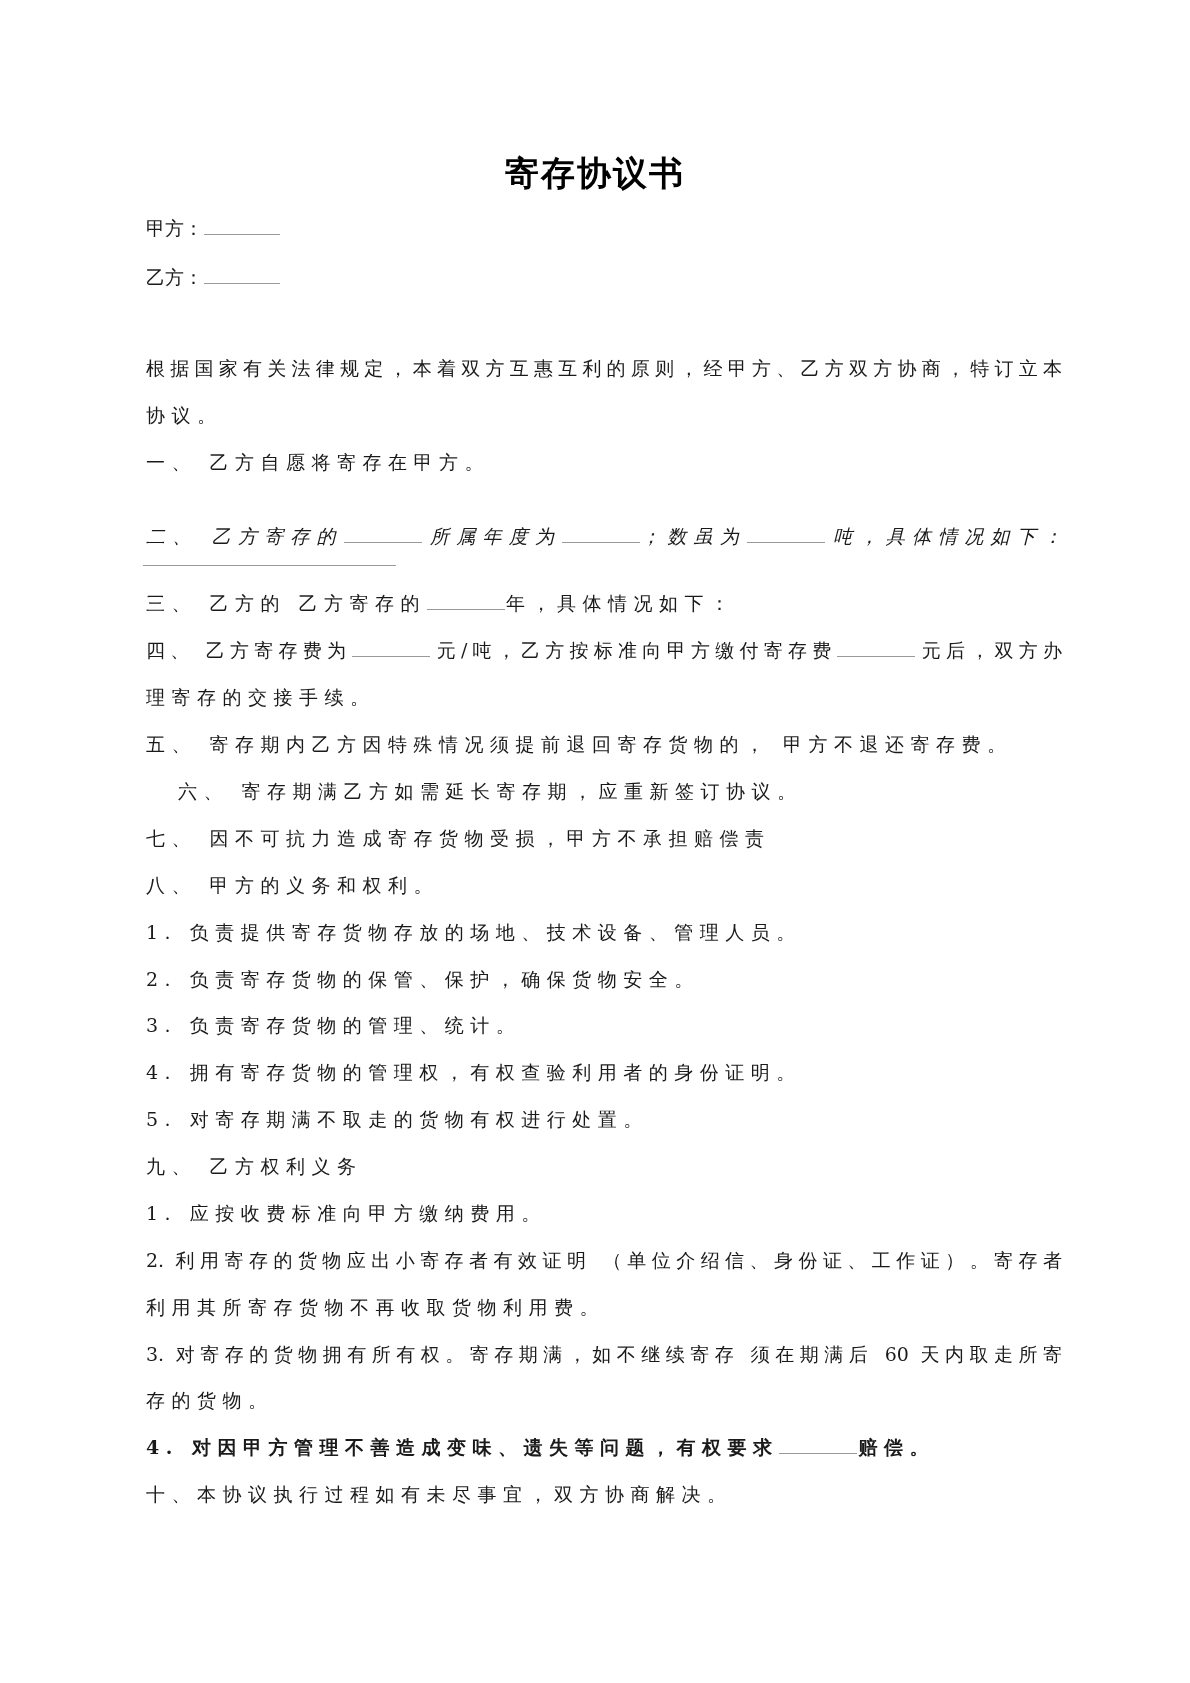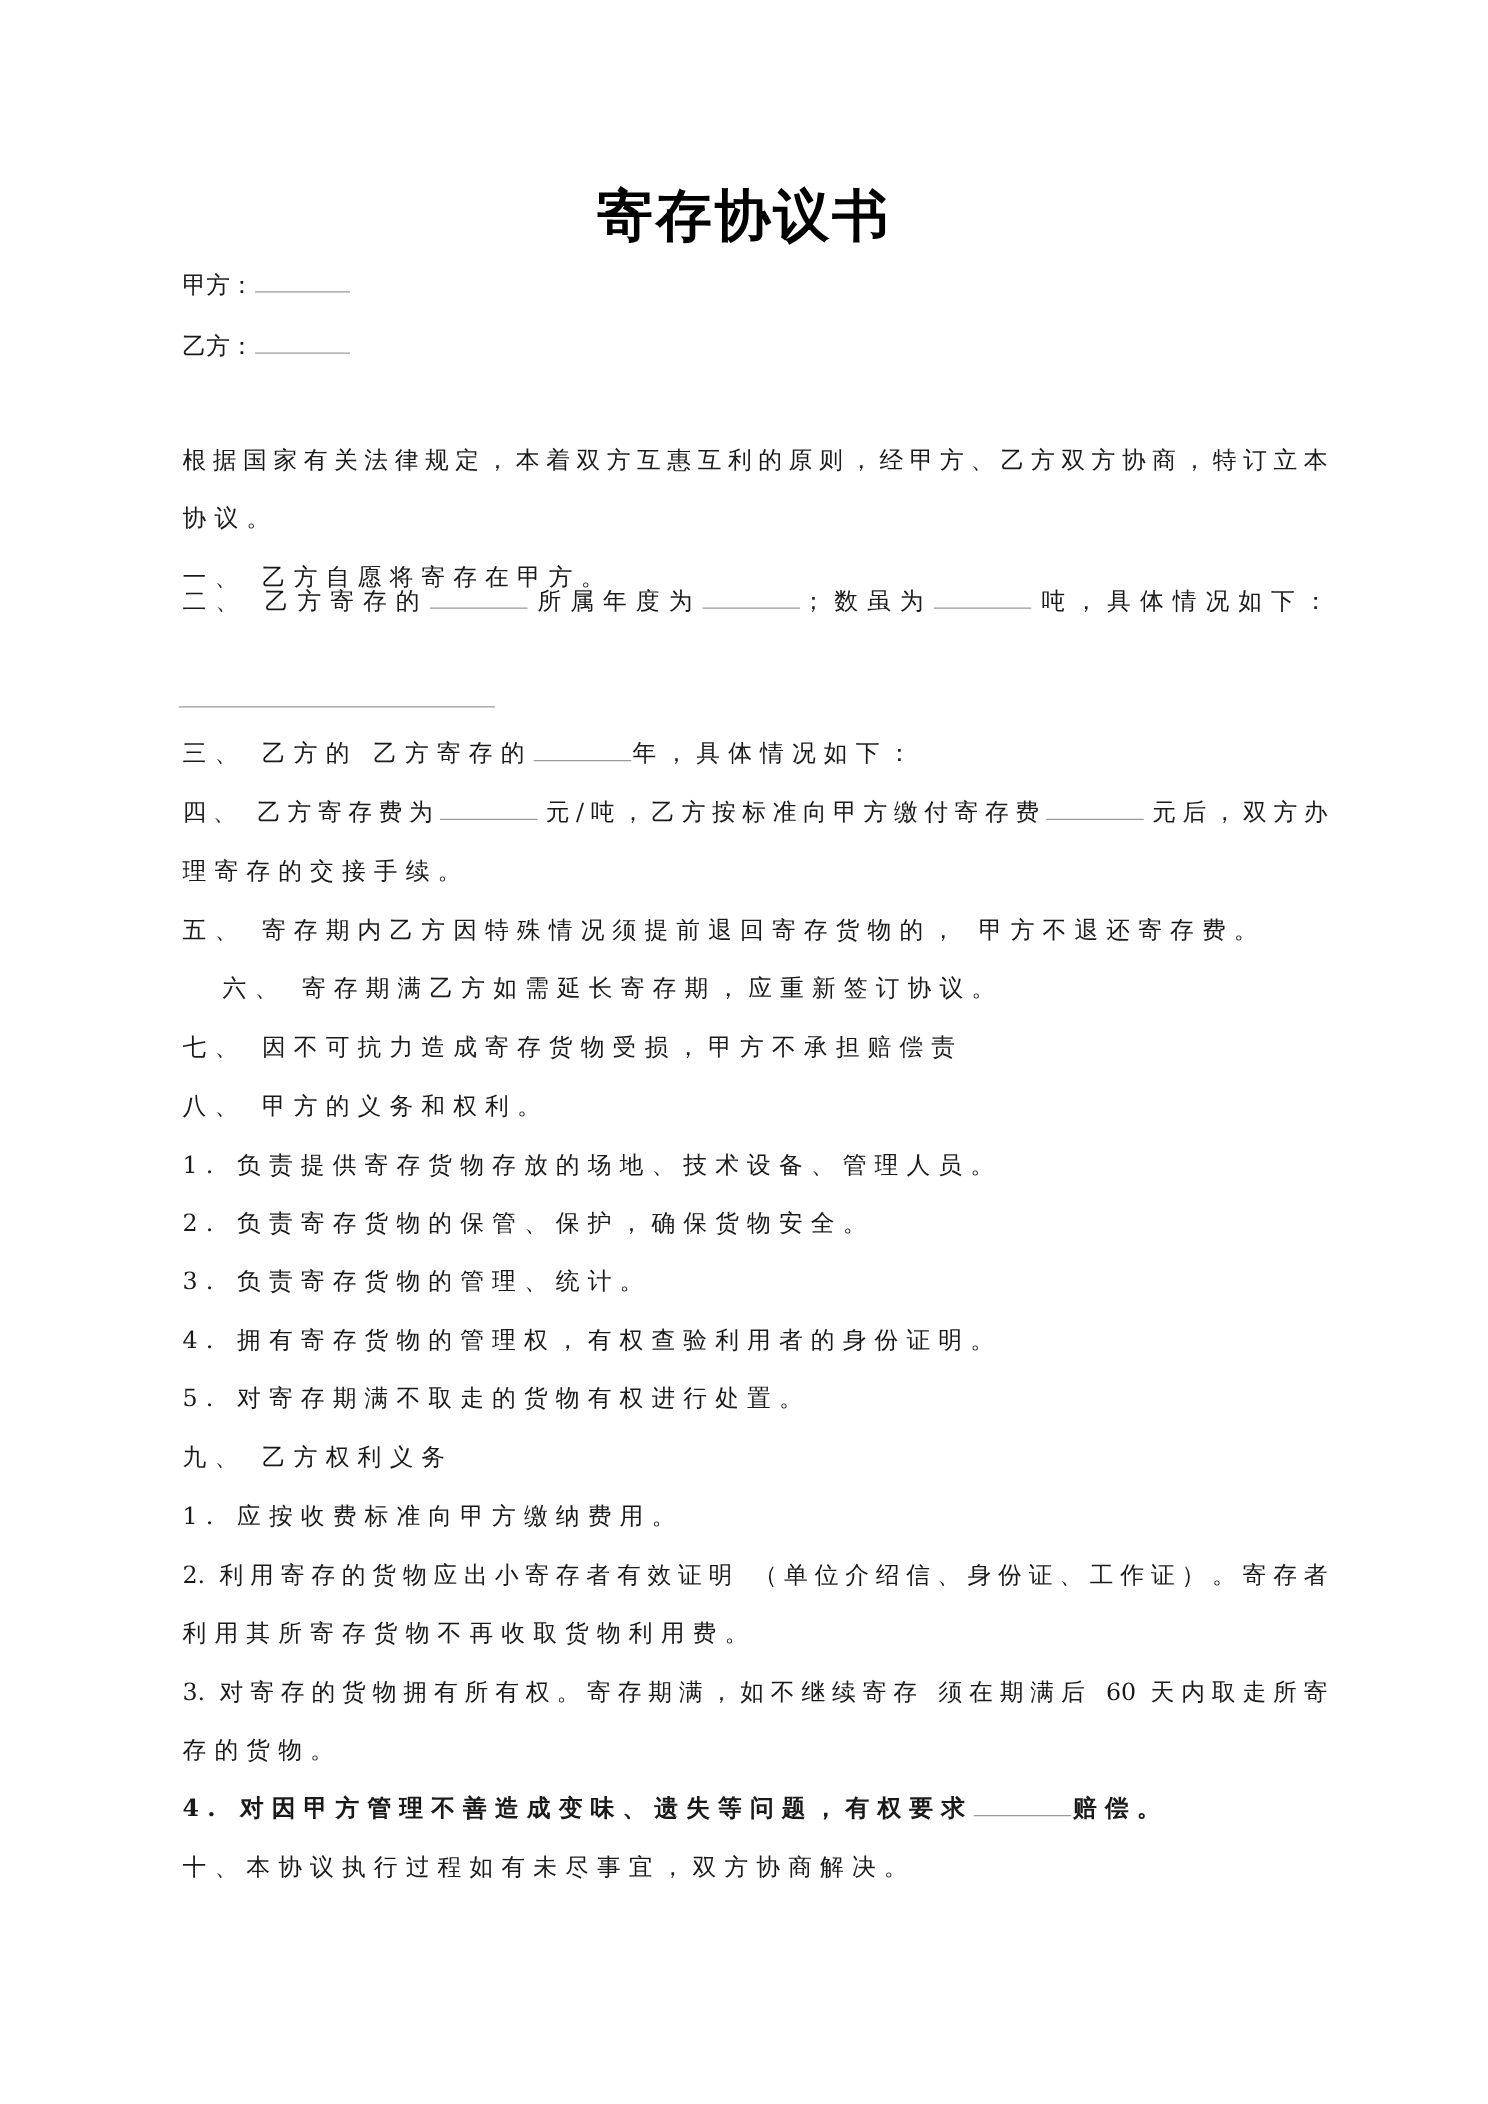--- a/index.html
+++ b/index.html
@@ -1,20 +1,20 @@
 <!DOCTYPE html>
 <html><head>
 <meta charset="utf-8">
 <style>
   html, body { margin:0; padding:0; background:#ffffff; }
   body { width:1190px; height:1683px; position:relative; overflow:hidden;
          font-family: "DejaVu Serif", "Liberation Serif", serif; color:#1a1a1a; }
   .page { position:absolute; left:0; top:0; width:1190px; height:1683px; background:#fff; }
   .title { position:absolute; left:0; width:1190px; top:152px; text-align:center;
-           font-size:45px; font-weight:bold; letter-spacing:2px; line-height:42px; color:#000; }
+           font-size:34px; font-weight:bold; letter-spacing:2px; line-height:42px; color:#000; }
   .line { position:absolute; left:146px; width:916px; height:34px; line-height:34px;
           font-size:19px; white-space:nowrap; }
   .just { text-align:justify; text-align-last:justify; }
   .blank { display:inline-block; width:78px; border-bottom:1px solid #9a9a9a; height:20px; vertical-align:baseline; margin:0 1px; }
   .longblank { position:absolute; left:143px; width:253px; top:565px; border-bottom:1px solid #9a9a9a; }
   .footer { position:absolute; left:0; width:1190px; top:1565px; text-align:center;
             font-size:15px; letter-spacing:1px; color:#222; }
   .sp { letter-spacing:6.5px; }
 </style>
 </head>
@@ -29,21 +29,21 @@
   </div>
   <div class="line" style="top:260px;">
     <span>乙方：</span><span class="blank" style="width:76px"></span>
   </div>
 
   <div class="line just" style="top:351px;">根据国家有关法律规定，本着双方互惠互利的原则，经甲方、乙方双方协商，特订立本</div>
   <div class="line sp" style="top:398px;">协议。</div>
 
   <div class="line sp" style="top:445px;">一、  乙方自愿将寄存在甲方。</div>
 
-  <div class="line just" style="top:464px;">
+  <div class="line just" style="top:519px;font-style:italic;">
     <span>二、  乙方寄存的</span><span class="blank"></span><span>所属年度为</span><span class="blank"></span><span>；数虽为</span><span class="blank"></span><span>吨，具体情况如下：</span>
   </div>
   <div class="longblank"></div>
 
   <div class="line sp" style="top:586px;">
     <span>三、  乙方的 乙方寄存的</span><span class="blank"></span><span>年，具体情况如下：</span>
   </div>
 
   <div class="line just" style="top:633px;">
     <span>四、  乙方寄存费为</span><span class="blank"></span><span>元/吨，乙方按标准向甲方缴付寄存费</span><span class="blank"></span><span>元后，双方办</span>

